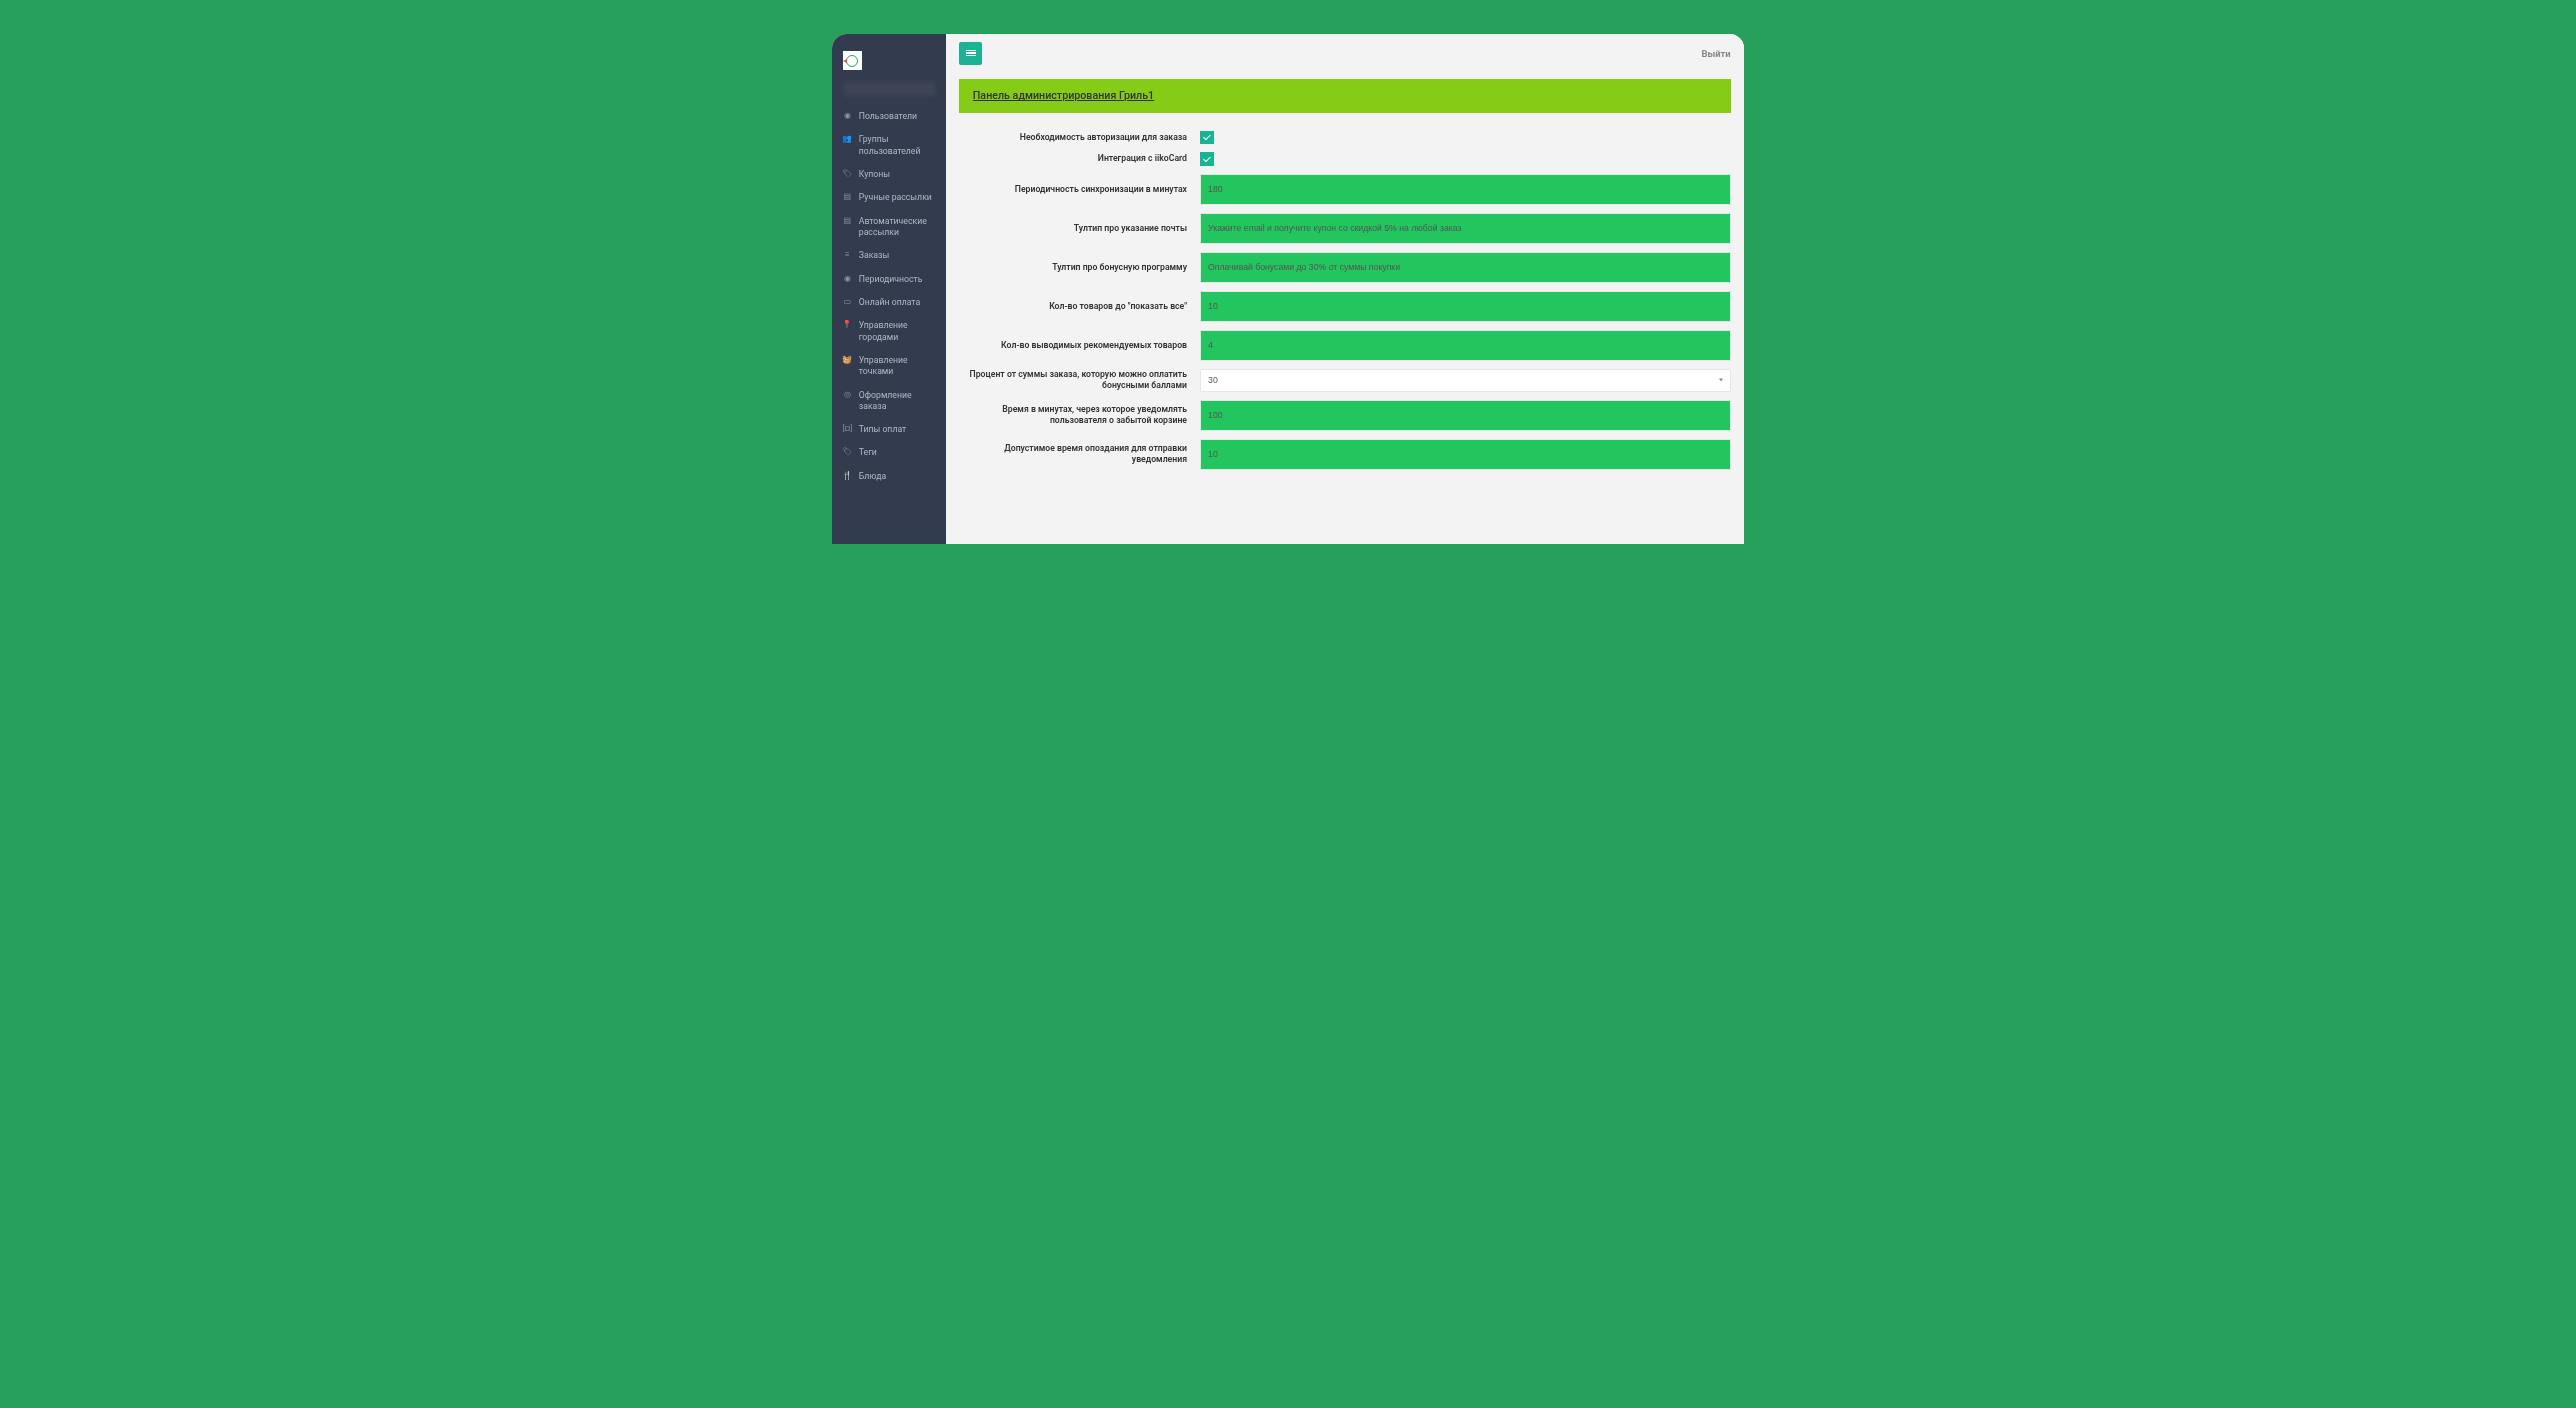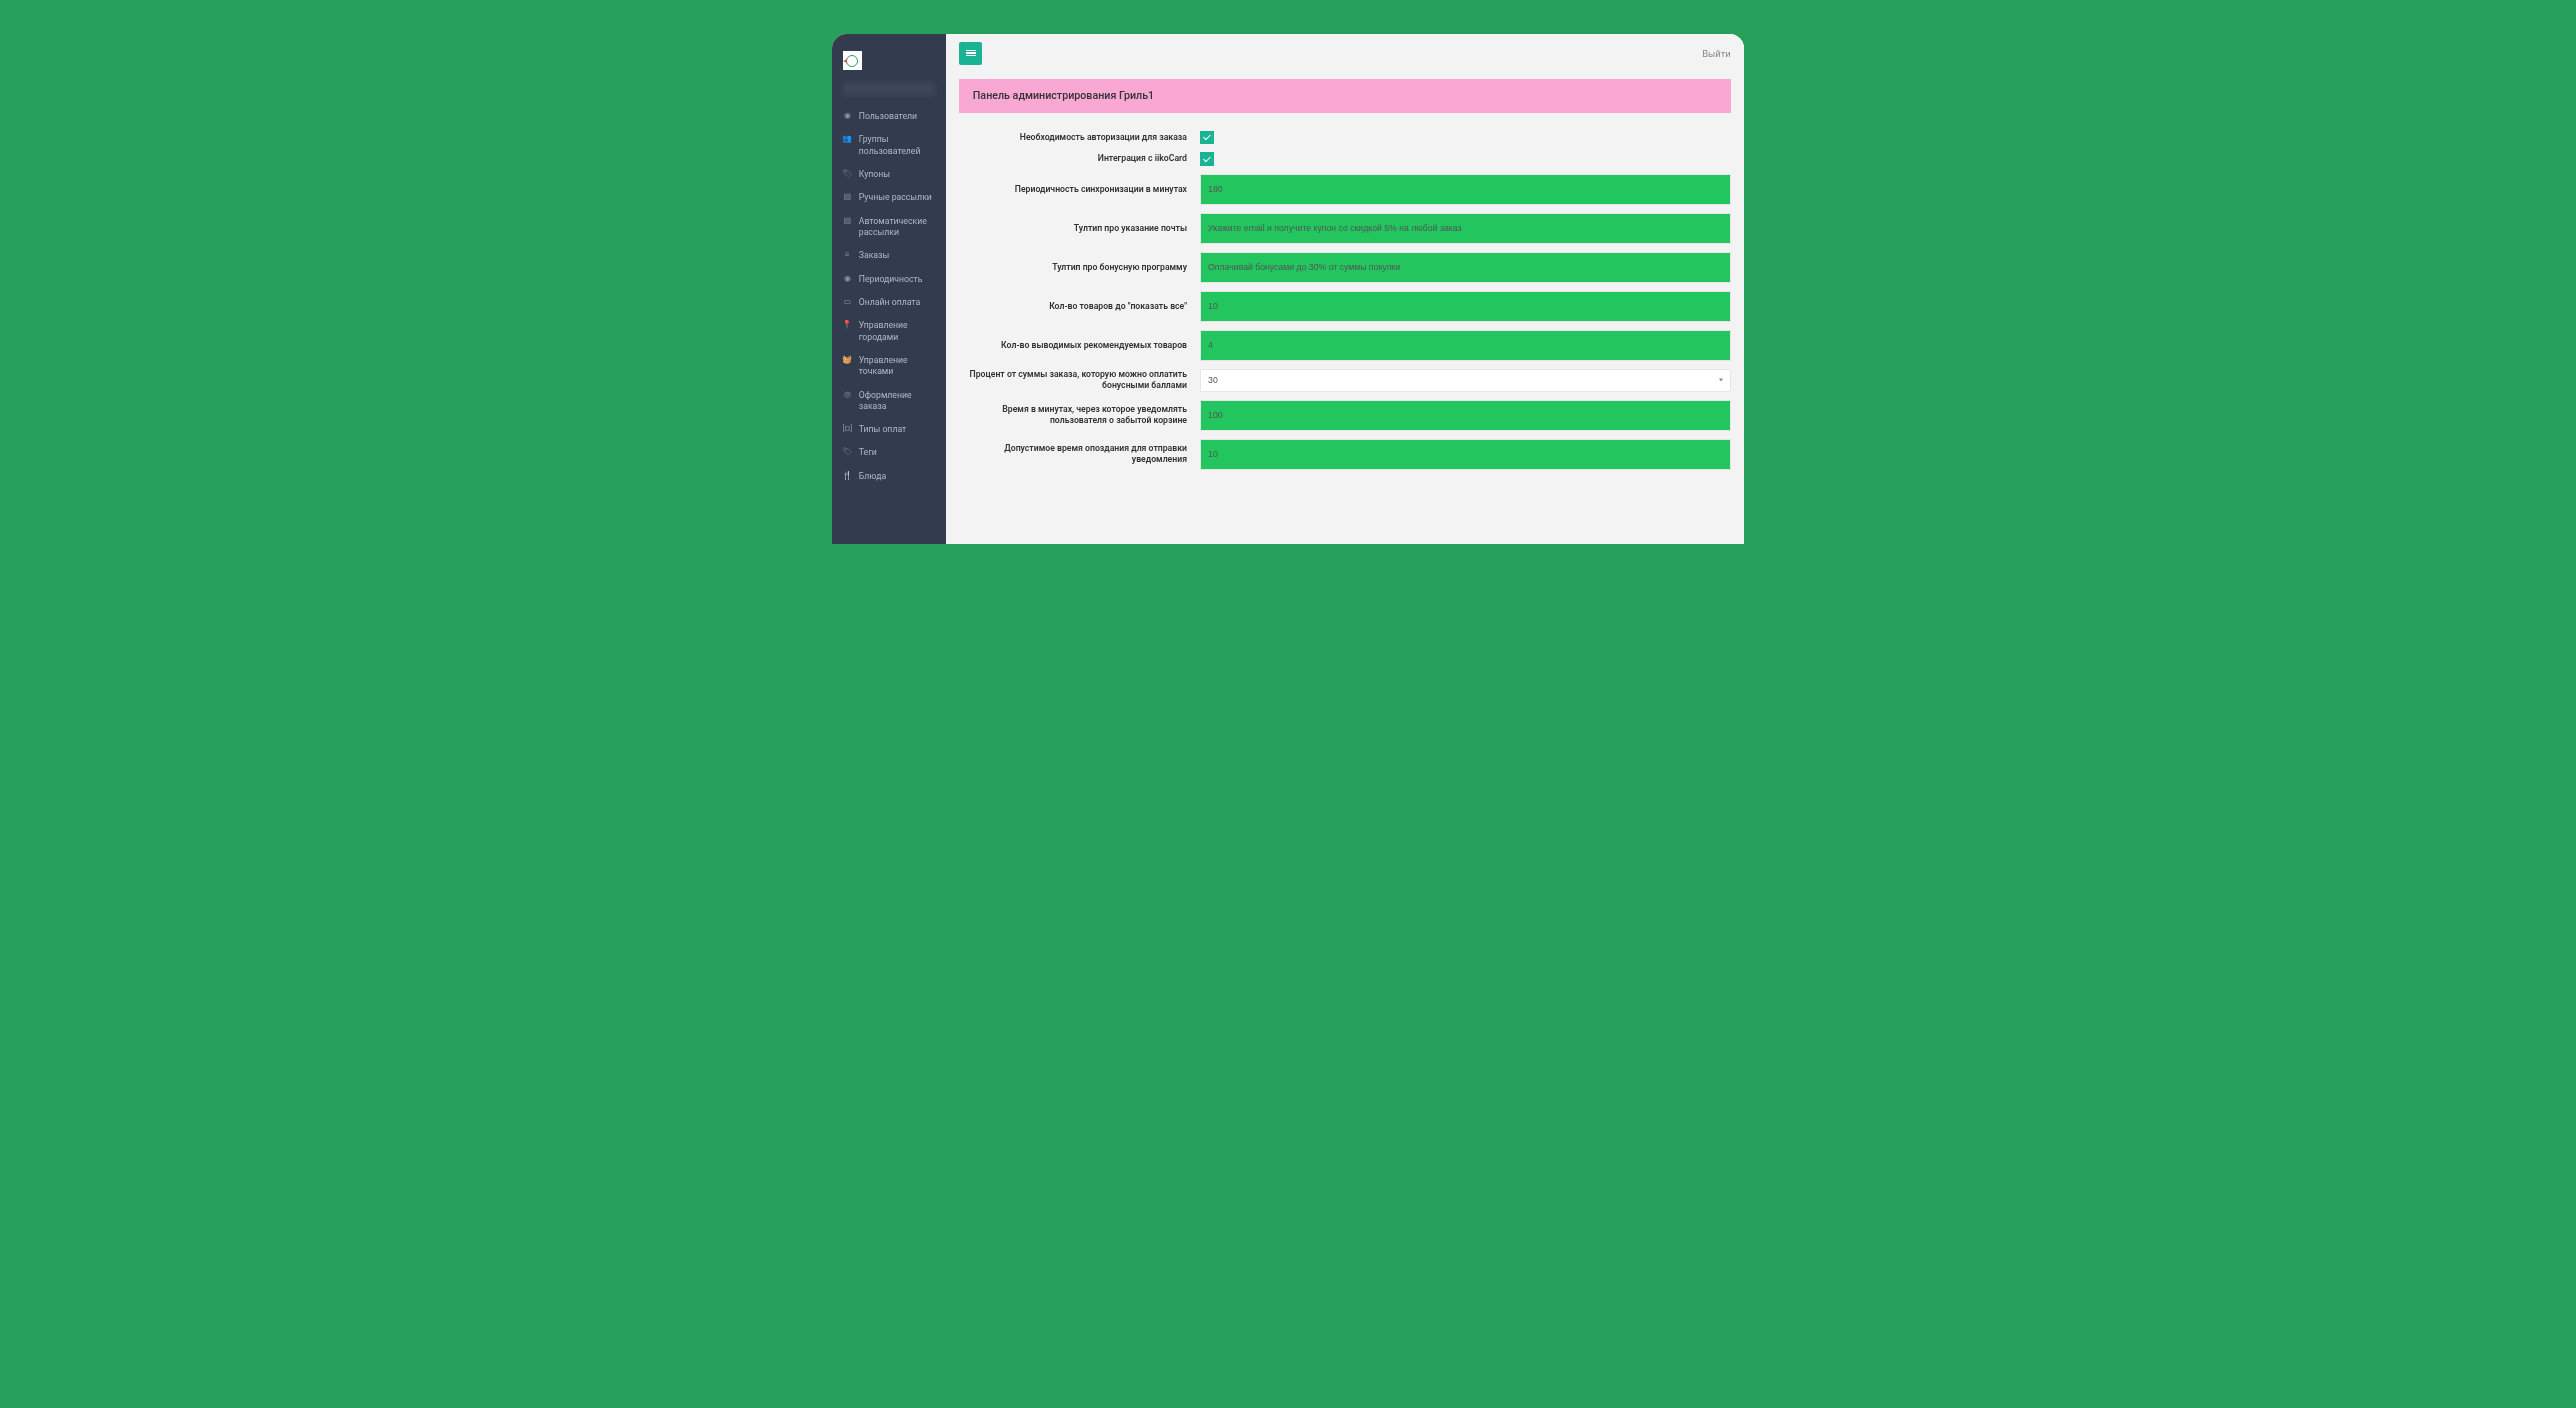--- a/index.html
+++ b/index.html
@@ -100,29 +100,30 @@
   cursor: pointer;
 }
 .burger-icon {
   width: 9.4px; height: 1.3px; background: #fff; position: relative;
 }
 .burger-icon::before, .burger-icon::after {
   content:''; position:absolute; left:0; width:9.4px; height:1.3px; background:#fff;
 }
 .burger-icon::before { top:-2.7px; }
 .burger-icon::after { top:2.7px; }
-.logout { color: #888; font-size: 9.4px; cursor: pointer; }
+.logout { color: #888; font-size: 9.4px; cursor: pointer; font-weight: bold; }
 .content { padding: 6.7px 13.4px 13.4px; }
 .panel-title-bar {
-  background: #f9a8d4;
+  background: #84cc16;
   padding: 10.7px 13.4px;
   font-size: 10.7px;
   font-weight: 500;
   color: #333;
   margin-bottom: 17.4px;
+  text-decoration: underline;
 }
 .tabs {
   display: flex;
   gap: 5.4px;
   margin-bottom: 12px;
 }
 .tab {
   padding: 5.4px 10.7px;
   border-radius: 2px;
   font-size: 9.4px;

